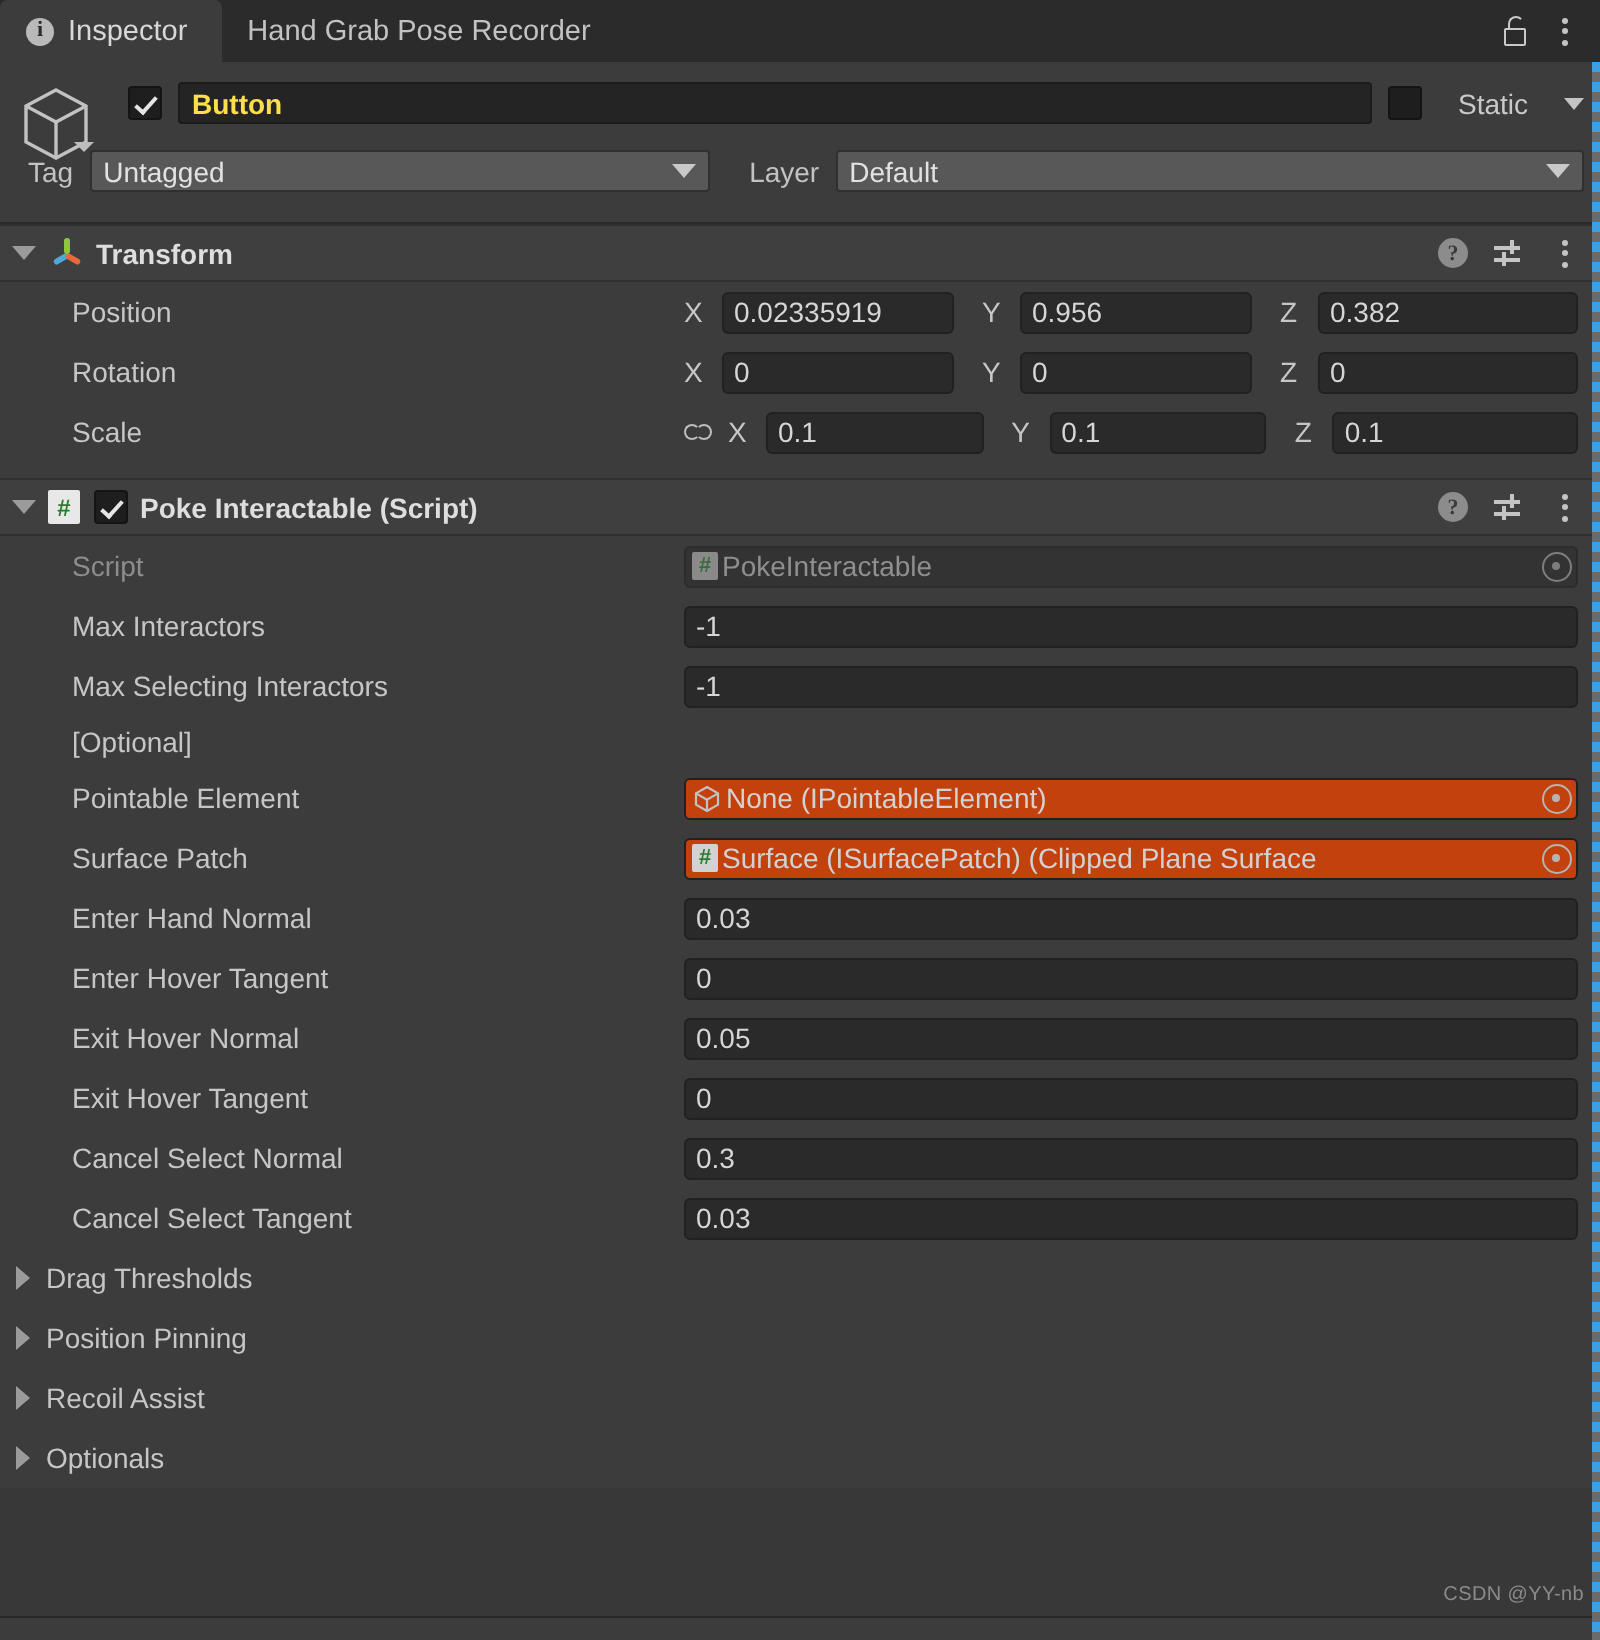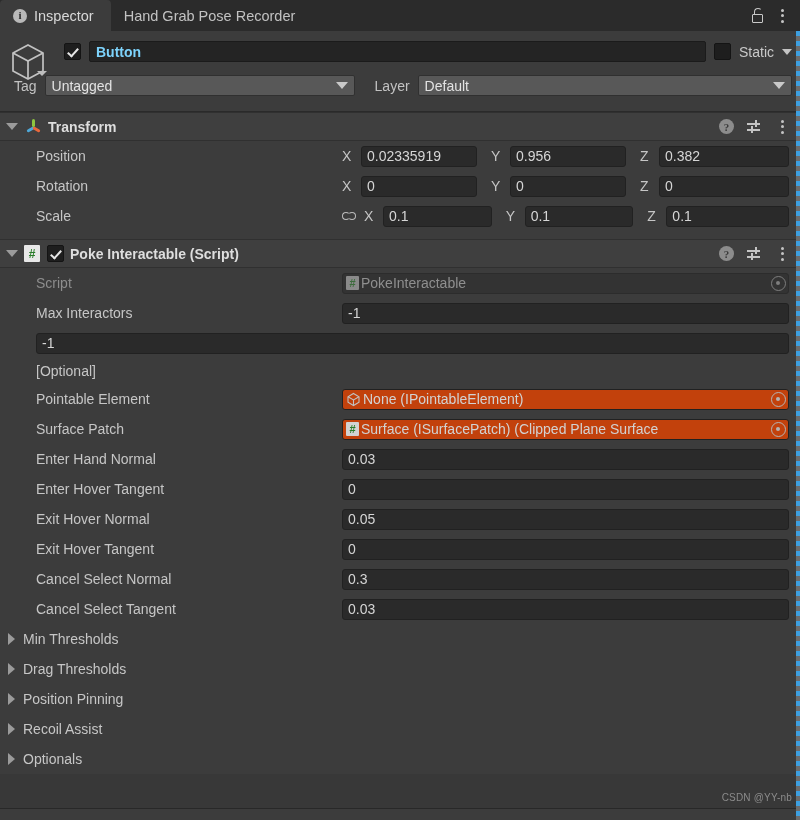--- a/index.html
+++ b/index.html
@@ -136,25 +136,25 @@
     flex: 1 1 auto;
     height: 21px;
     background: #242424;
     border: 1px solid #1b1b1b;
     border-radius: 2px;
     box-sizing: border-box;
     display: flex; align-items: center;
     padding: 0 6px;
     font-size: 14px;
     font-weight: bold;
-    color: #7dd3fc;
+    color: #fde047;
     min-width: 0;
   }
   .static-wrap {
-    display: flex; align-items: center; gap: 8px;
+    display: flex; align-items: center; gap: 18px;
     flex: 0 0 auto;
   }
   .static-lbl { font-size: 14px; color: #c9c9c9; }
   .mini-caret {
     width: 0; height: 0;
     border-left: 5px solid transparent;
     border-right: 5px solid transparent;
     border-top: 6px solid #c4c4c4;
   }
   .row-tag {
@@ -579,20 +579,21 @@
     </div>
 
     <div class="prow">
       <span class="plabel">Max Interactors</span>
       <span class="fields">
         <span class="num wide">-1</span>
       </span>
     </div>
 
     <div class="prow">
+      <span class="plabel">Max Selecting Interactors</span>
       <span class="fields">
         <span class="num wide">-1</span>
       </span>
     </div>
 
     <div class="prow" style="height:26px;">
       <span class="plabel">[Optional]</span>
     </div>
 
     <div class="prow">
@@ -660,24 +661,20 @@
 
     <div class="prow">
       <span class="plabel">Cancel Select Tangent</span>
       <span class="fields">
         <span class="num wide">0.03</span>
       </span>
     </div>
 
     <div class="frow">
       <span class="ftri"></span>
-      <span>Min Thresholds</span>
-    </div>
-    <div class="frow">
-      <span class="ftri"></span>
       <span>Drag Thresholds</span>
     </div>
     <div class="frow">
       <span class="ftri"></span>
       <span>Position Pinning</span>
     </div>
     <div class="frow">
       <span class="ftri"></span>
       <span>Recoil Assist</span>
     </div>

